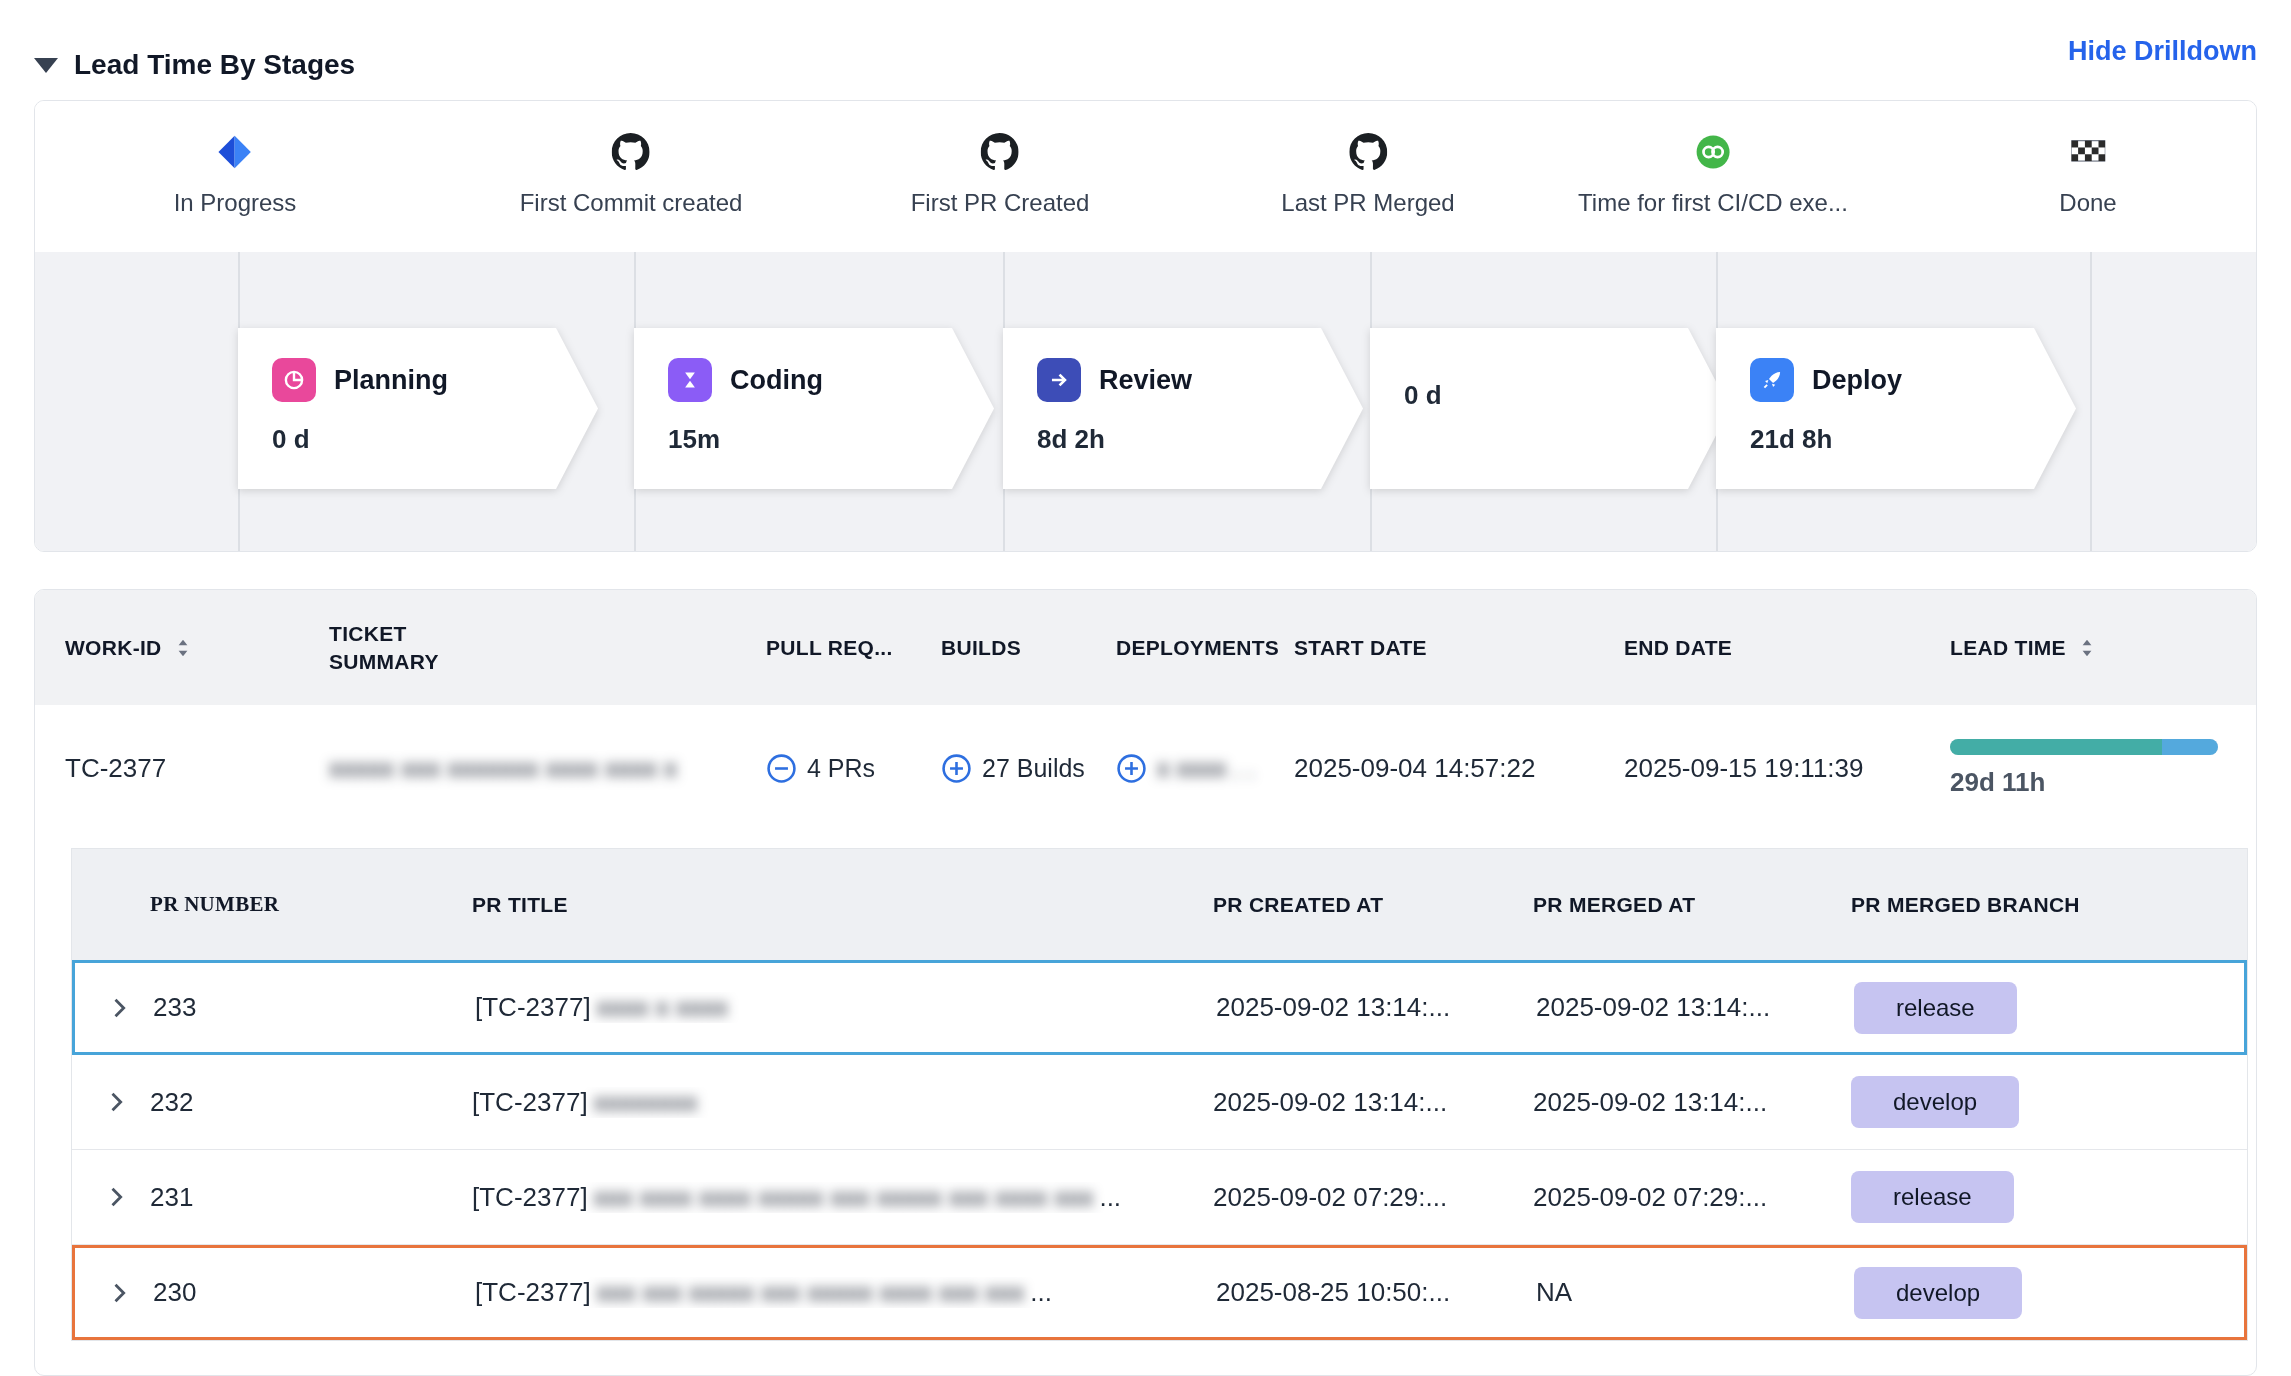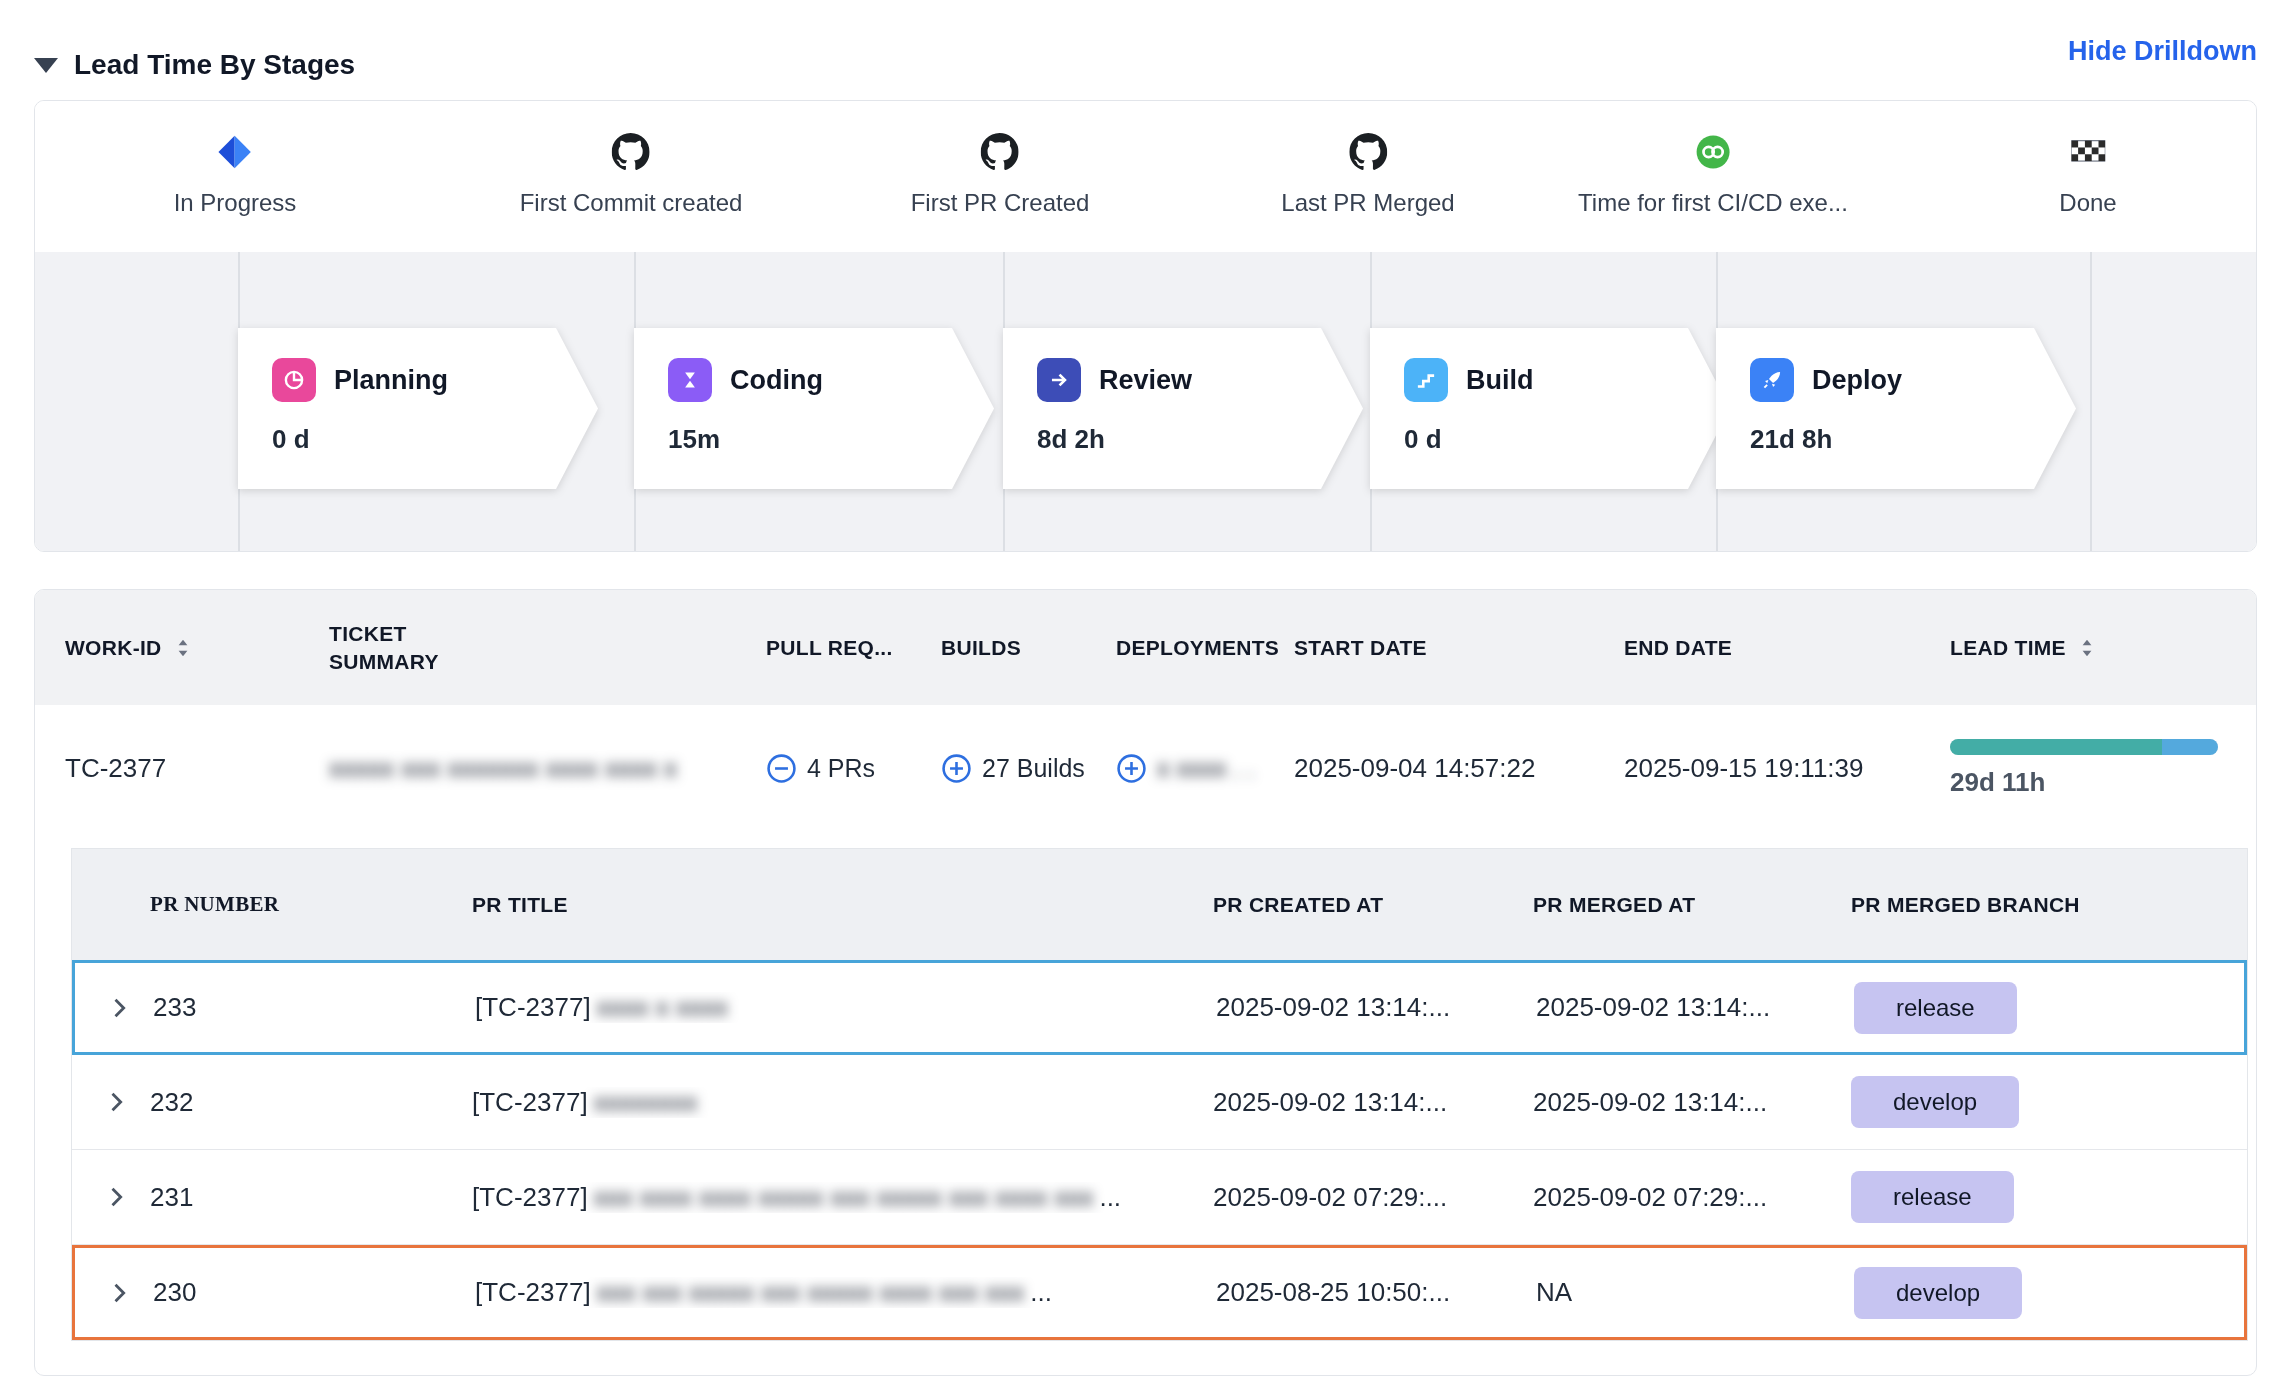--- a/index.html
+++ b/index.html
@@ -207,28 +207,20 @@
                 </svg>
             </span>
             <span class="stage-name">Review</span>
           </div>
           <div class="stage-duration">8d 2h</div>
         </div>
       </div>
 
       <div class="chevron" style="left:1335px">
         <div class="chevron-inner">
-          <div class="stage-head">
-            <span class="stage-icon build">
-              <svg width="26" height="26" viewBox="0 0 24 24">
-                  <path d="M4.5 18h5v-5h5V8h5" fill="none" stroke="#fff" stroke-width="2.4"></path>
-                </svg>
-            </span>
-            <span class="stage-name">Build</span>
-          </div>
           <div class="stage-duration">0 d</div>
         </div>
       </div>
 
       <div class="chevron" style="left:1681px">
         <div class="chevron-inner">
           <div class="stage-head">
             <span class="stage-icon deploy">
               <svg width="26" height="26" viewBox="0 0 24 24">
                 <path d="M19.5 4.5c-3.2.1-6 1.5-8.1 3.8L9.2 11l3.8 3.8 2.7-2.2c2.3-2.1 3.7-4.9 3.8-8.1z" fill="#fff"></path>

